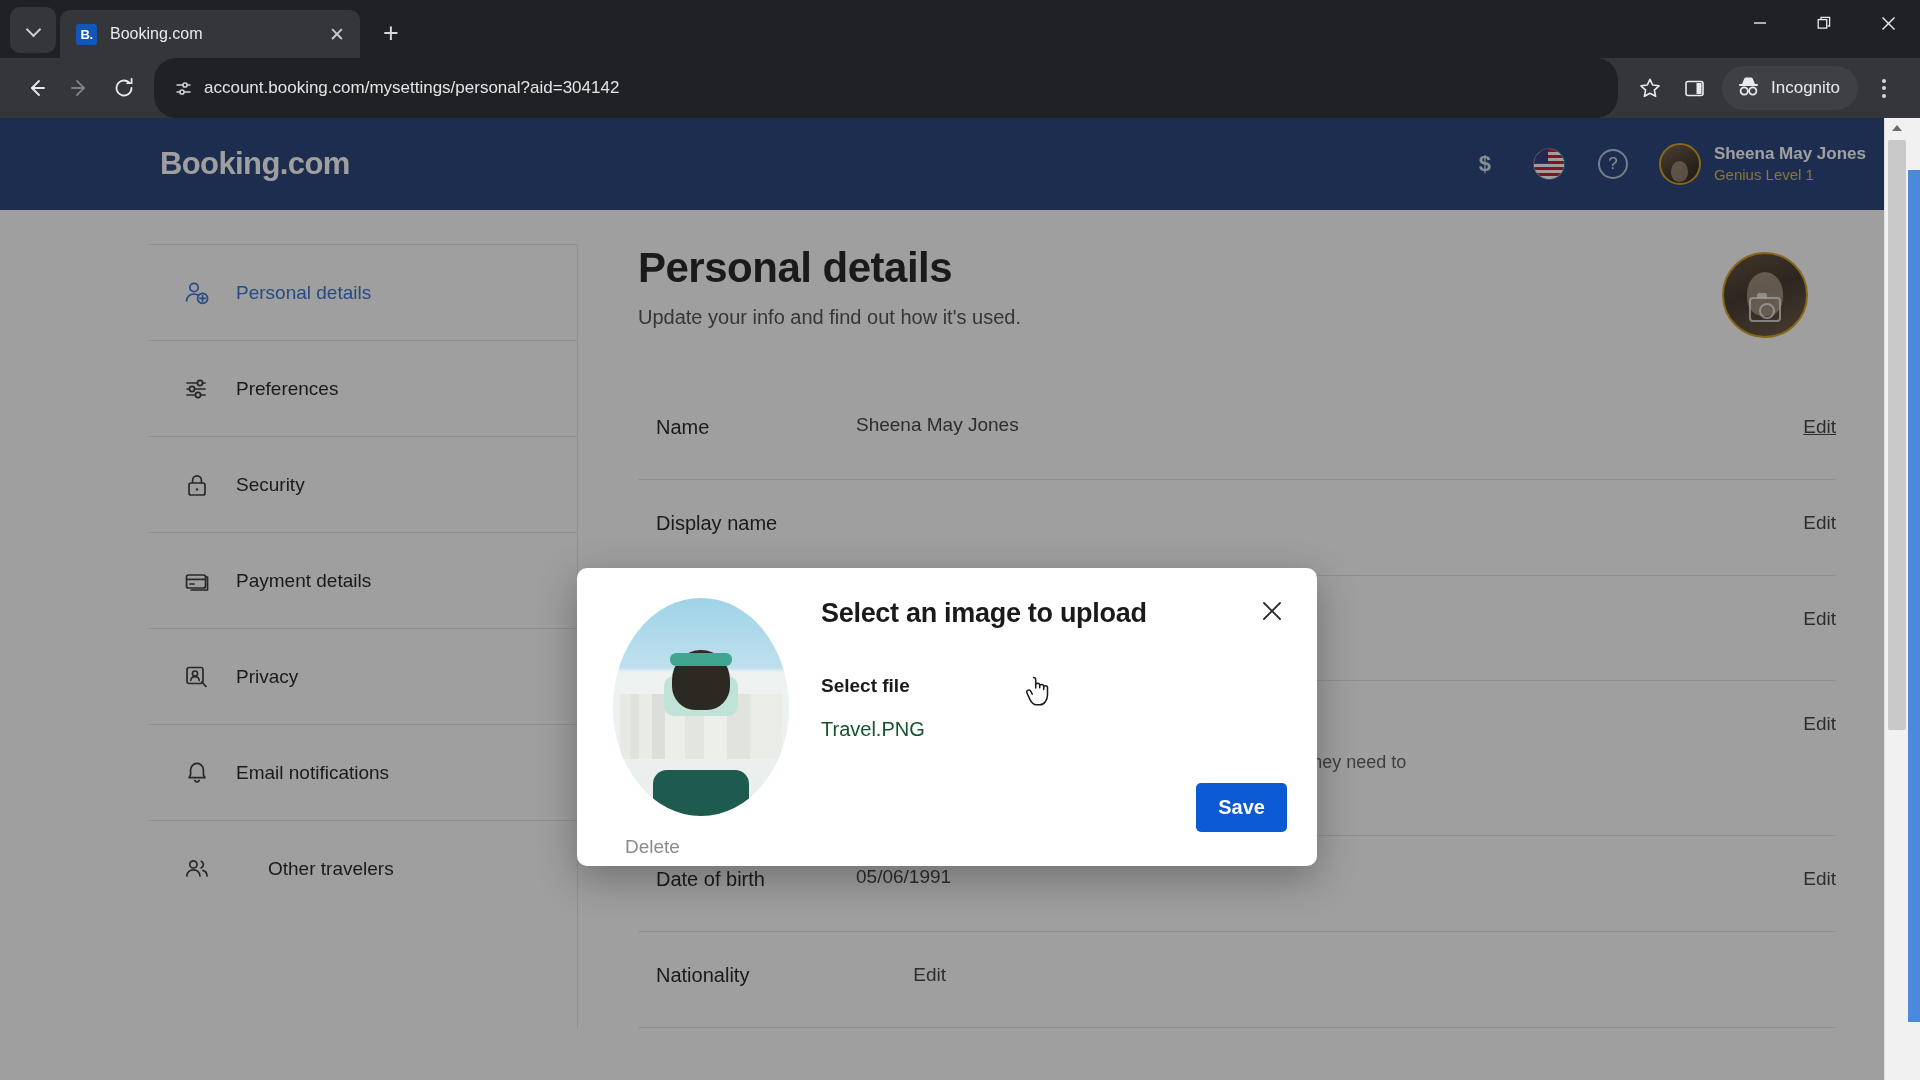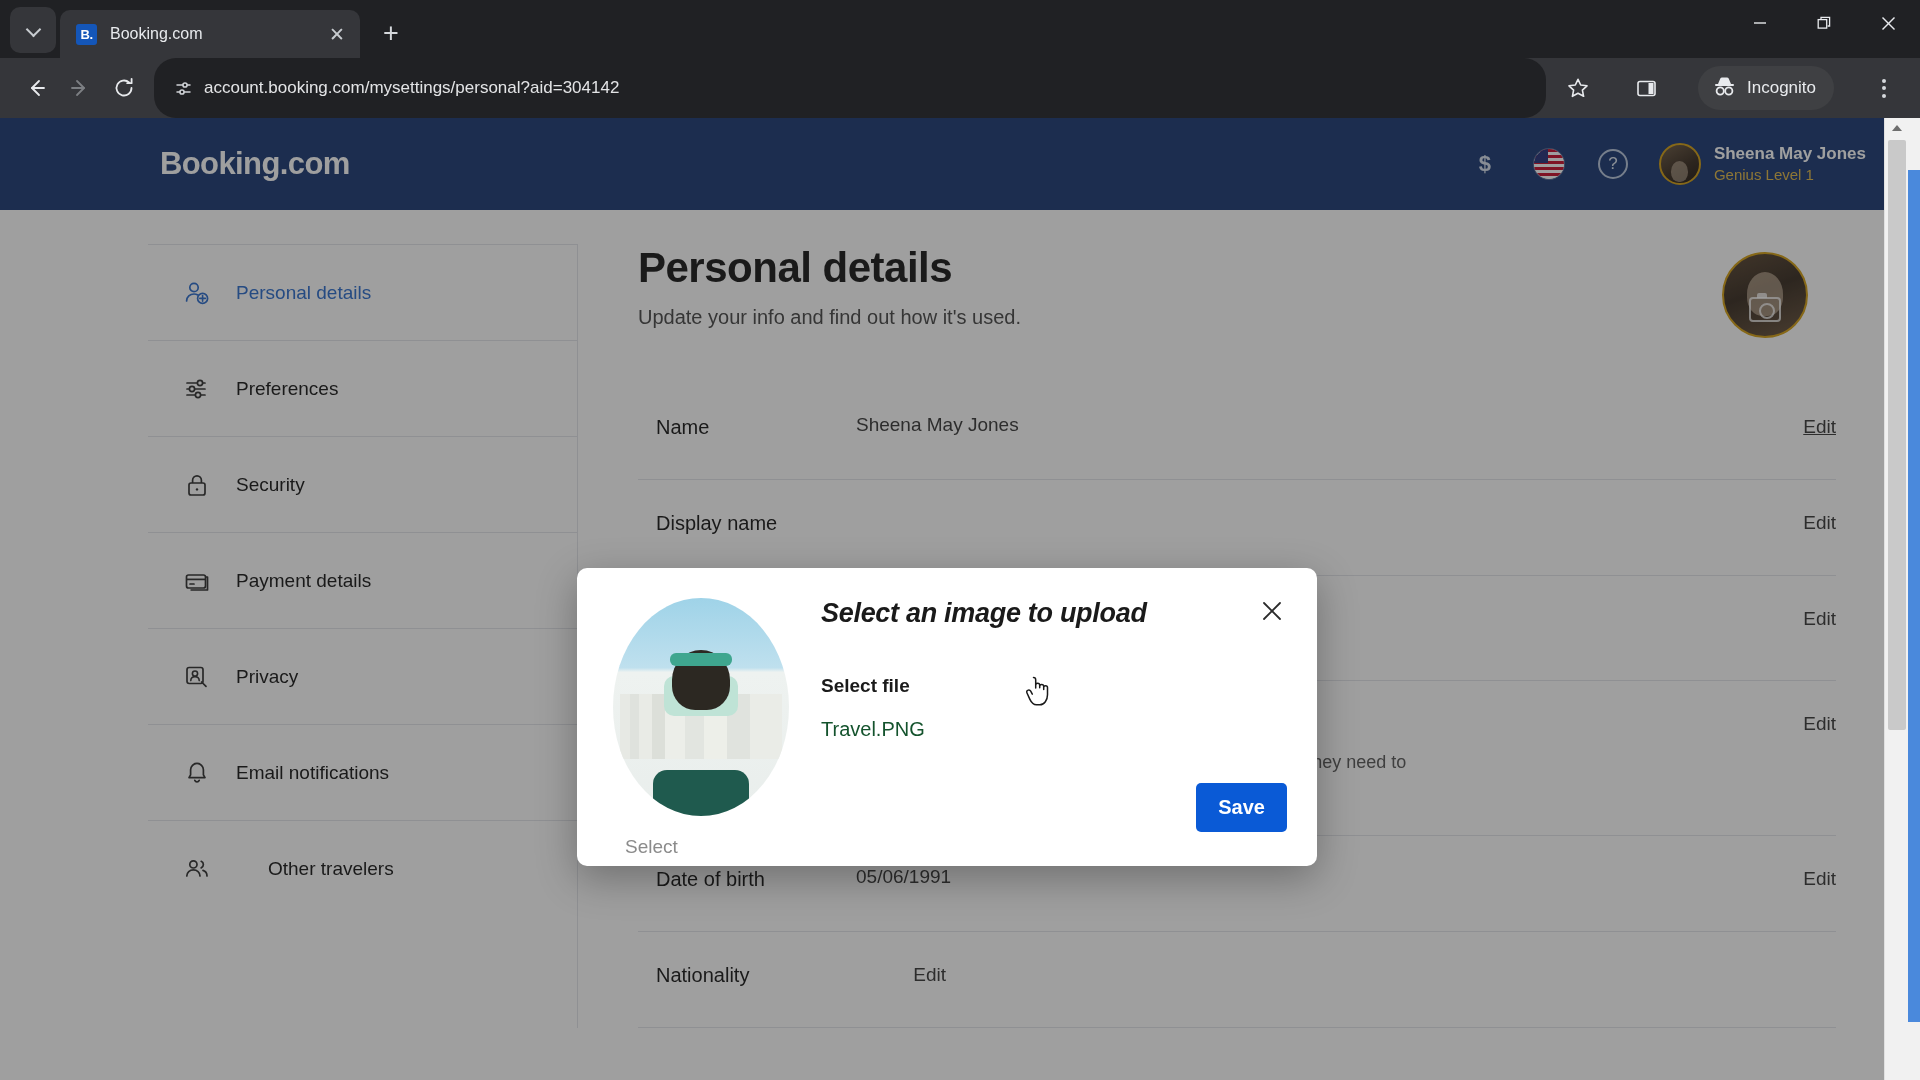--- a/index.html
+++ b/index.html
@@ -77,21 +77,21 @@
   .omnibox {
     flex: 1; height: 60px; background: #202124; border-radius: 22px;
     display: flex; align-items: center; padding: 0 16px; margin: 0 10px 0 8px;
     min-width: 0;
   }
   .omni-icon { width: 26px; flex-shrink: 0; display: flex; align-items: center; justify-content: center; }
   .omni-url {
     color: #e3e4e6; font-size: 17px; margin-left: 8px;
     white-space: nowrap; overflow: hidden; text-overflow: ellipsis;
   }
-  .tb-right { display: flex; align-items: center; flex-shrink: 0; gap: 24px; }
+  .tb-right { display: flex; align-items: center; flex-shrink: 0; }
   .incognito-pill {
     height: 44px; border-radius: 22px; background: #3f4043;
     display: flex; align-items: center; padding: 0 18px 0 14px; margin-left: 6px;
   }
   .incognito-pill .lbl { color: #e8eaed; font-size: 17px; margin-left: 10px; }
   .kebab {
     width: 44px; height: 44px; margin-left: 4px;
     display: flex; flex-direction: column; align-items: center; justify-content: center; gap: 3.5px;
   }
   .kebab i { width: 4px; height: 4px; border-radius: 50%; background: #d5d8dc; display: block; }
@@ -253,21 +253,21 @@
   }
   .modal-thumb .top {
     position: absolute; left: 50%; top: 36%; width: 74px; height: 40px;
     margin-left: -37px; background: #bfe3d6; border-radius: 10px;
   }
   .delete-link {
     display: block; margin-top: 20px; padding-left: 12px;
     font-size: 19px; color: #8b8b8b;
   }
   .modal-right { flex: 1; min-width: 0; padding-left: 32px; position: relative; }
-  .modal-title { font-size: 27px; font-weight: bold; color: #1a1a1a; letter-spacing: -.3px; font-style: italic; }
+  .modal-title { font-size: 27px; font-weight: bold; color: #1a1a1a; letter-spacing: -.3px; }
   .modal-select-label { font-size: 19px; font-weight: bold; color: #1a1a1a; margin-top: 46px; }
   .modal-filename { font-size: 20px; color: #14532d; margin-top: 21px; }
   .modal-close {
     position: absolute; right: -8px; top: -4px;
     width: 34px; height: 34px; color: #2b2b2b;
     display: flex; align-items: center; justify-content: center;
   }
   .save-btn {
     position: absolute; right: -6px; bottom: 8px;
     background: #0a5ad6; color: #fff; border: none; border-radius: 5px;
@@ -597,21 +597,21 @@
 
     <div class="modal">
       <div class="modal-left">
         <div class="modal-thumb">
           <span class="map"></span>
           <span class="top"></span>
           <span class="hair"></span>
           <span class="band"></span>
           <span class="skirt"></span>
         </div>
-        <span class="delete-link">Select</span>
+        <span class="delete-link">Delete</span>
       </div>
 
       <div class="modal-right">
         <div class="modal-close">
           <svg width="22" height="22" viewBox="0 0 22 22">
             <line x1="3" y1="3" x2="19" y2="19" stroke="#2b2b2b" stroke-width="1.8" stroke-linecap="round"></line>
             <line x1="19" y1="3" x2="3" y2="19" stroke="#2b2b2b" stroke-width="1.8" stroke-linecap="round"></line>
           </svg>
         </div>
         <div class="modal-title">Select an image to upload</div>

